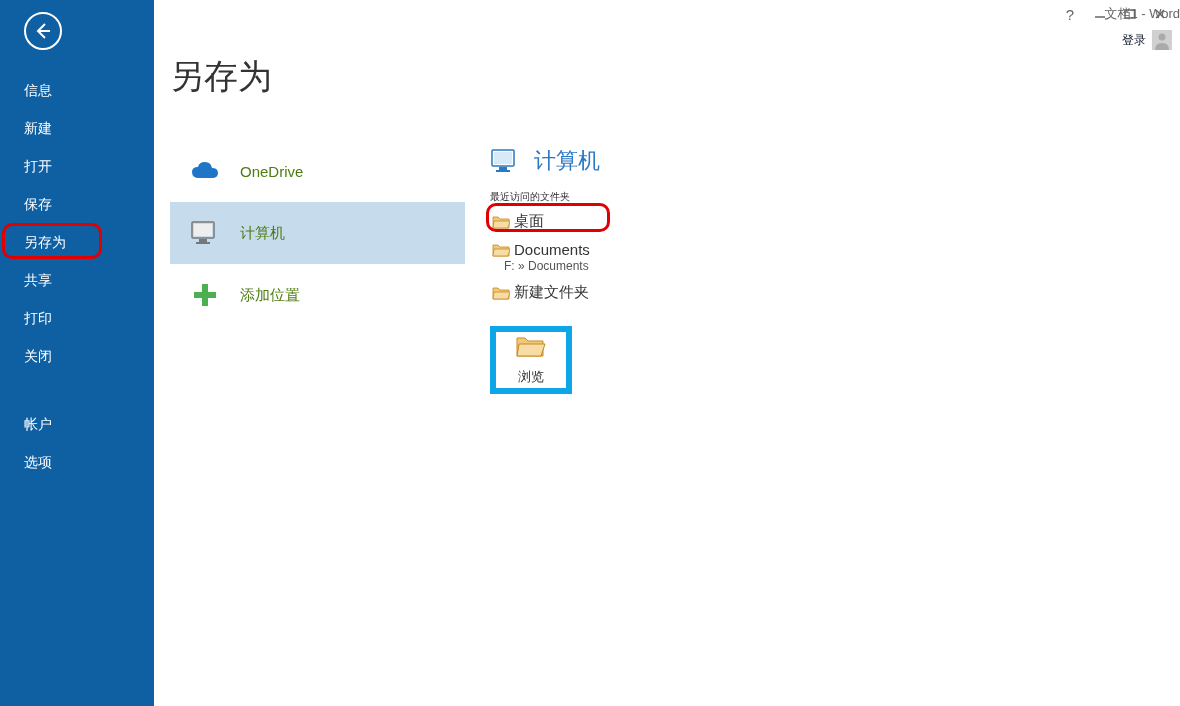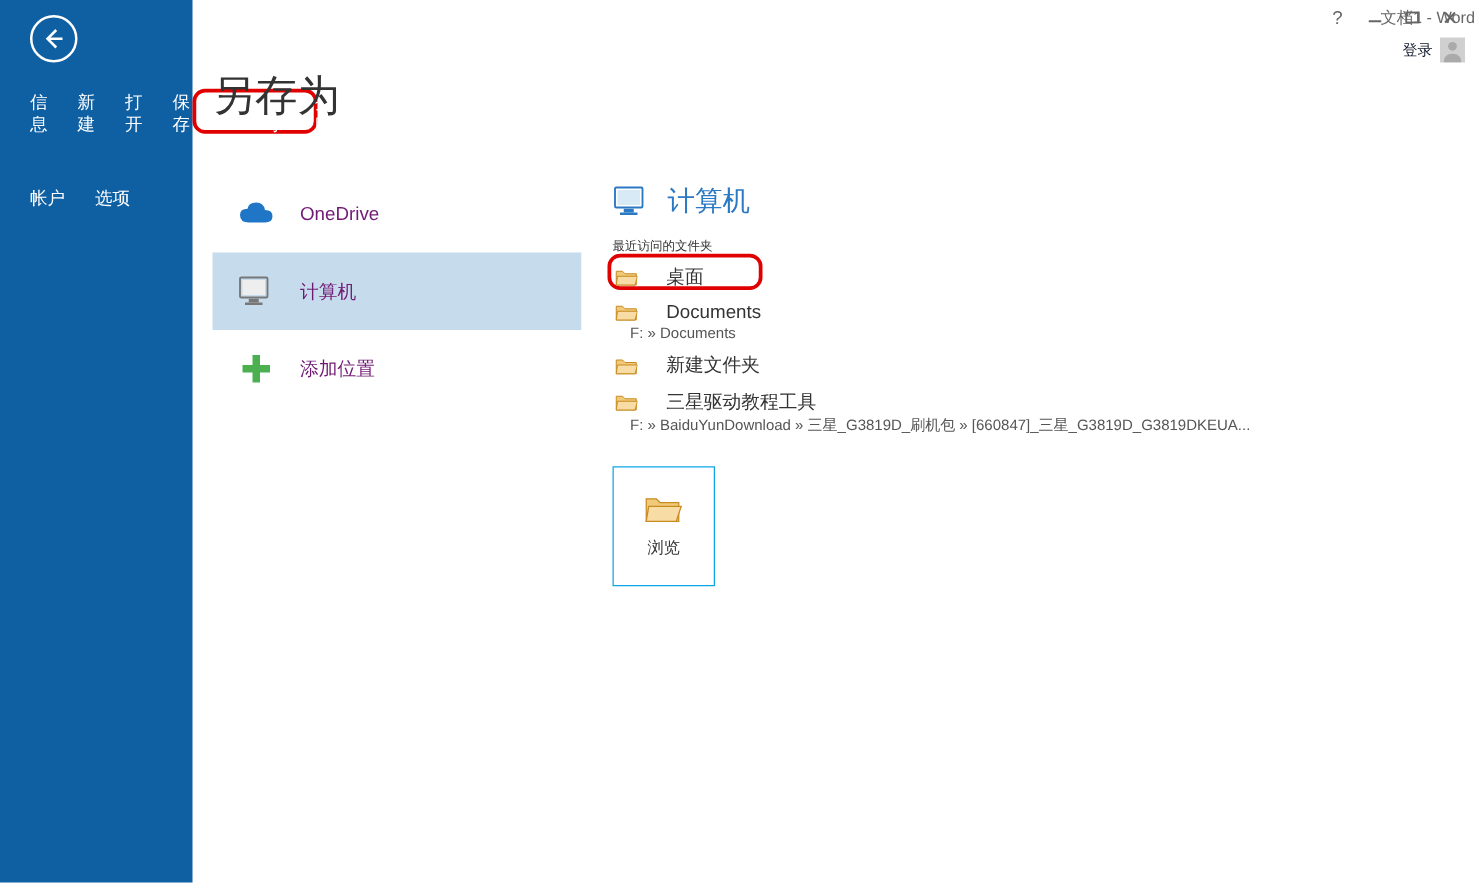--- a/index.html
+++ b/index.html
@@ -58,21 +58,21 @@
     }
     .back-btn {
       width: 38px; height: 38px;
       border: 2px solid #fff;
       border-radius: 50%;
       margin-left: 24px;
       margin-bottom: 22px;
       display:flex; align-items:center; justify-content:center;
       cursor:pointer;
     }
-    .sidebar-items { display:flex; flex-direction:row; }
+    .sidebar-items { display:flex; flex-direction:column; }
     .sidebar-item {
       height: 38px;
       display:flex; align-items:center;
       padding-left: 24px;
       font-size: 14px;
       cursor: pointer;
       position: relative;
     }
     .sidebar-divider { height: 30px; }
     .annotation-red {
@@ -103,21 +103,21 @@
       position: absolute;
       top: 96px;
       left: 0;
       width: 295px;
     }
     .place-row {
       display:flex; align-items:center;
       height: 62px;
       padding-left: 20px;
       font-size: 15px;
-      color: #701a75;
+      color: #4d7c0f;
       cursor: pointer;
       gap: 20px;
       text-align: center;
     }
     .place-row.selected {
       background: #c6dced;
     }
     .place-icon { width: 30px; height: 30px; display:flex; align-items:center; justify-content:center; }
     .right-pane {
       position: absolute;
@@ -134,35 +134,35 @@
     .pane-header .icon { width: 30px; height: 30px; display:flex; align-items:center; justify-content:center; }
     .section-label {
       font-size: 10px; color:#333; margin-bottom:4px;
     }
     .folder-list { margin-bottom: 18px; }
     .folder-item {
       padding: 4px 2px 6px 2px;
       cursor: pointer;
       position: relative;
     }
-    .folder-top { display:flex; align-items:center; gap:23px; }
+    .folder-top { display:flex; align-items:center; gap:4px; }
     .folder-name { font-size:15px; color:#333; }
     .folder-path { font-size:12px; color:#555; margin-left:12px; margin-top:1px; }
     .folder-icon { width:18px; height:14px; }
     .hl-red {
       position:absolute;
       left:-4px; top:-5px;
       width:124px; height:29px;
       border: 3px solid #e00000;
       border-radius: 10px;
       pointer-events:none;
     }
     .browse-btn {
-      width: 82px; height: 96px;
-      border: 1px solid #0ea5e9;
+      width: 82px; height: 68px;
+      border: 6px solid #0ea5e9;
       display:flex; flex-direction:column; align-items:center; justify-content:center;
       gap: 10px; cursor:pointer;
       font-size: 13px; color:#333;
     }
     svg { display:block; }
   </style>
 </head>
 <body>
 
 <div class="title-bar">
@@ -209,21 +209,20 @@
     </svg>
   </div>
   <div class="sidebar-items" id="sidebar-main">
       <div class="sidebar-item">信息</div>
       <div class="sidebar-item">新建</div>
       <div class="sidebar-item">打开</div>
       <div class="sidebar-item">保存</div>
       <div class="sidebar-item">另存为<div class="annotation-red"></div></div>
       <div class="sidebar-item">共享</div>
       <div class="sidebar-item">打印</div>
-      <div class="sidebar-item">导出</div>
       <div class="sidebar-item">关闭</div>
     </div>
   <div class="sidebar-divider"></div>
   <div class="sidebar-items" id="sidebar-lower">
       <div class="sidebar-item">帐户</div>
       <div class="sidebar-item">选项</div>
     </div>
 </div>
 
 <div class="content">
@@ -302,32 +301,20 @@
           <div class="folder-top">
             <span>
               <svg class="folder-icon" width="18" height="14" viewBox="0 0 18 14">
                 <path d="M1 2 L6 2 L8 4 L17 4 L17 13 L1 13 Z" fill="#f0c97a" stroke="#c88b20" stroke-width="0.8"></path>
                 <path d="M2 6 L18 6 L16 13 L1 13 Z" fill="#f7dca5" stroke="#c88b20" stroke-width="0.8"></path>
               </svg>
             </span>
             <span class="folder-name">新建文件夹</span>
           </div>
         </div>
-        <div class="folder-item">
-          <div class="folder-top">
-            <span>
-              <svg class="folder-icon" width="18" height="14" viewBox="0 0 18 14">
-                <path d="M1 2 L6 2 L8 4 L17 4 L17 13 L1 13 Z" fill="#f0c97a" stroke="#c88b20" stroke-width="0.8"></path>
-                <path d="M2 6 L18 6 L16 13 L1 13 Z" fill="#f7dca5" stroke="#c88b20" stroke-width="0.8"></path>
-              </svg>
-            </span>
-            <span class="folder-name">三星驱动教程工具</span>
-          </div>
-          <div class="folder-path">F: » BaiduYunDownload » 三星_G3819D_刷机包 » [660847]_三星_G3819D_G3819DKEUA...</div>
-        </div>
       </div>
     <div class="browse-btn">
       <span>
         <svg width="32" height="24" viewBox="0 0 32 24">
             <path d="M2 4 L10 4 L13 7 L28 7 L28 22 L2 22 Z" fill="#f0c97a" stroke="#c88b20"></path>
             <path d="M4 10 L30 10 L26 22 L2 22 Z" fill="#f7dca5" stroke="#c88b20"></path>
           </svg>
       </span>
       <span>浏览</span>
     </div>

